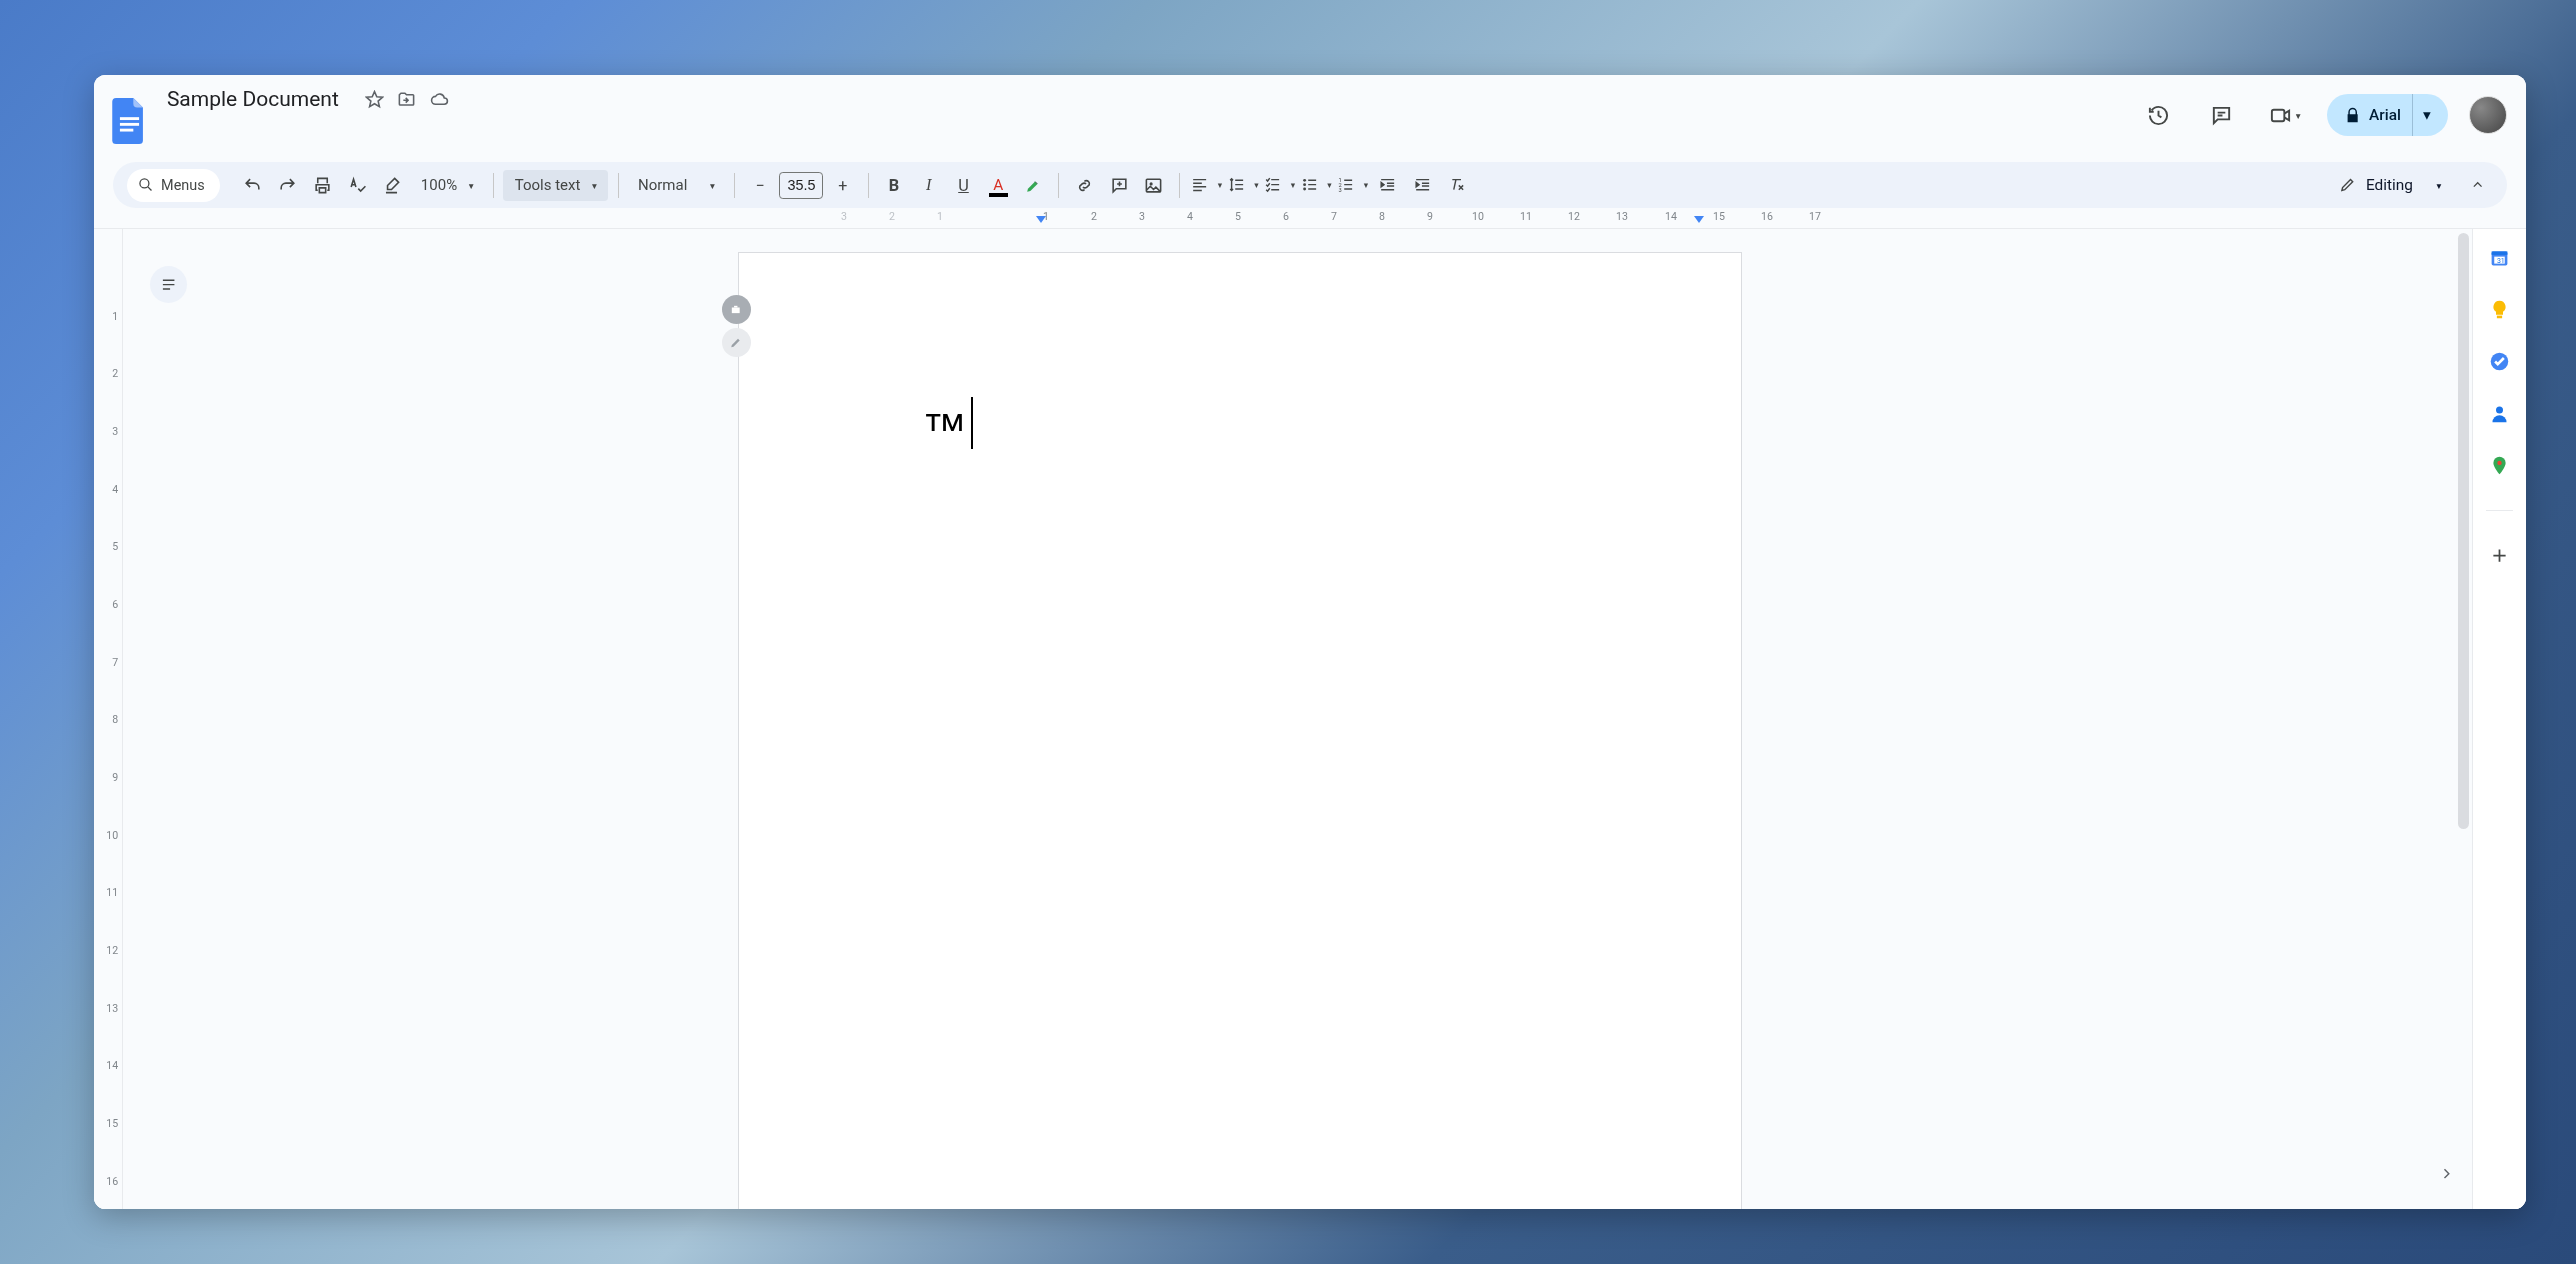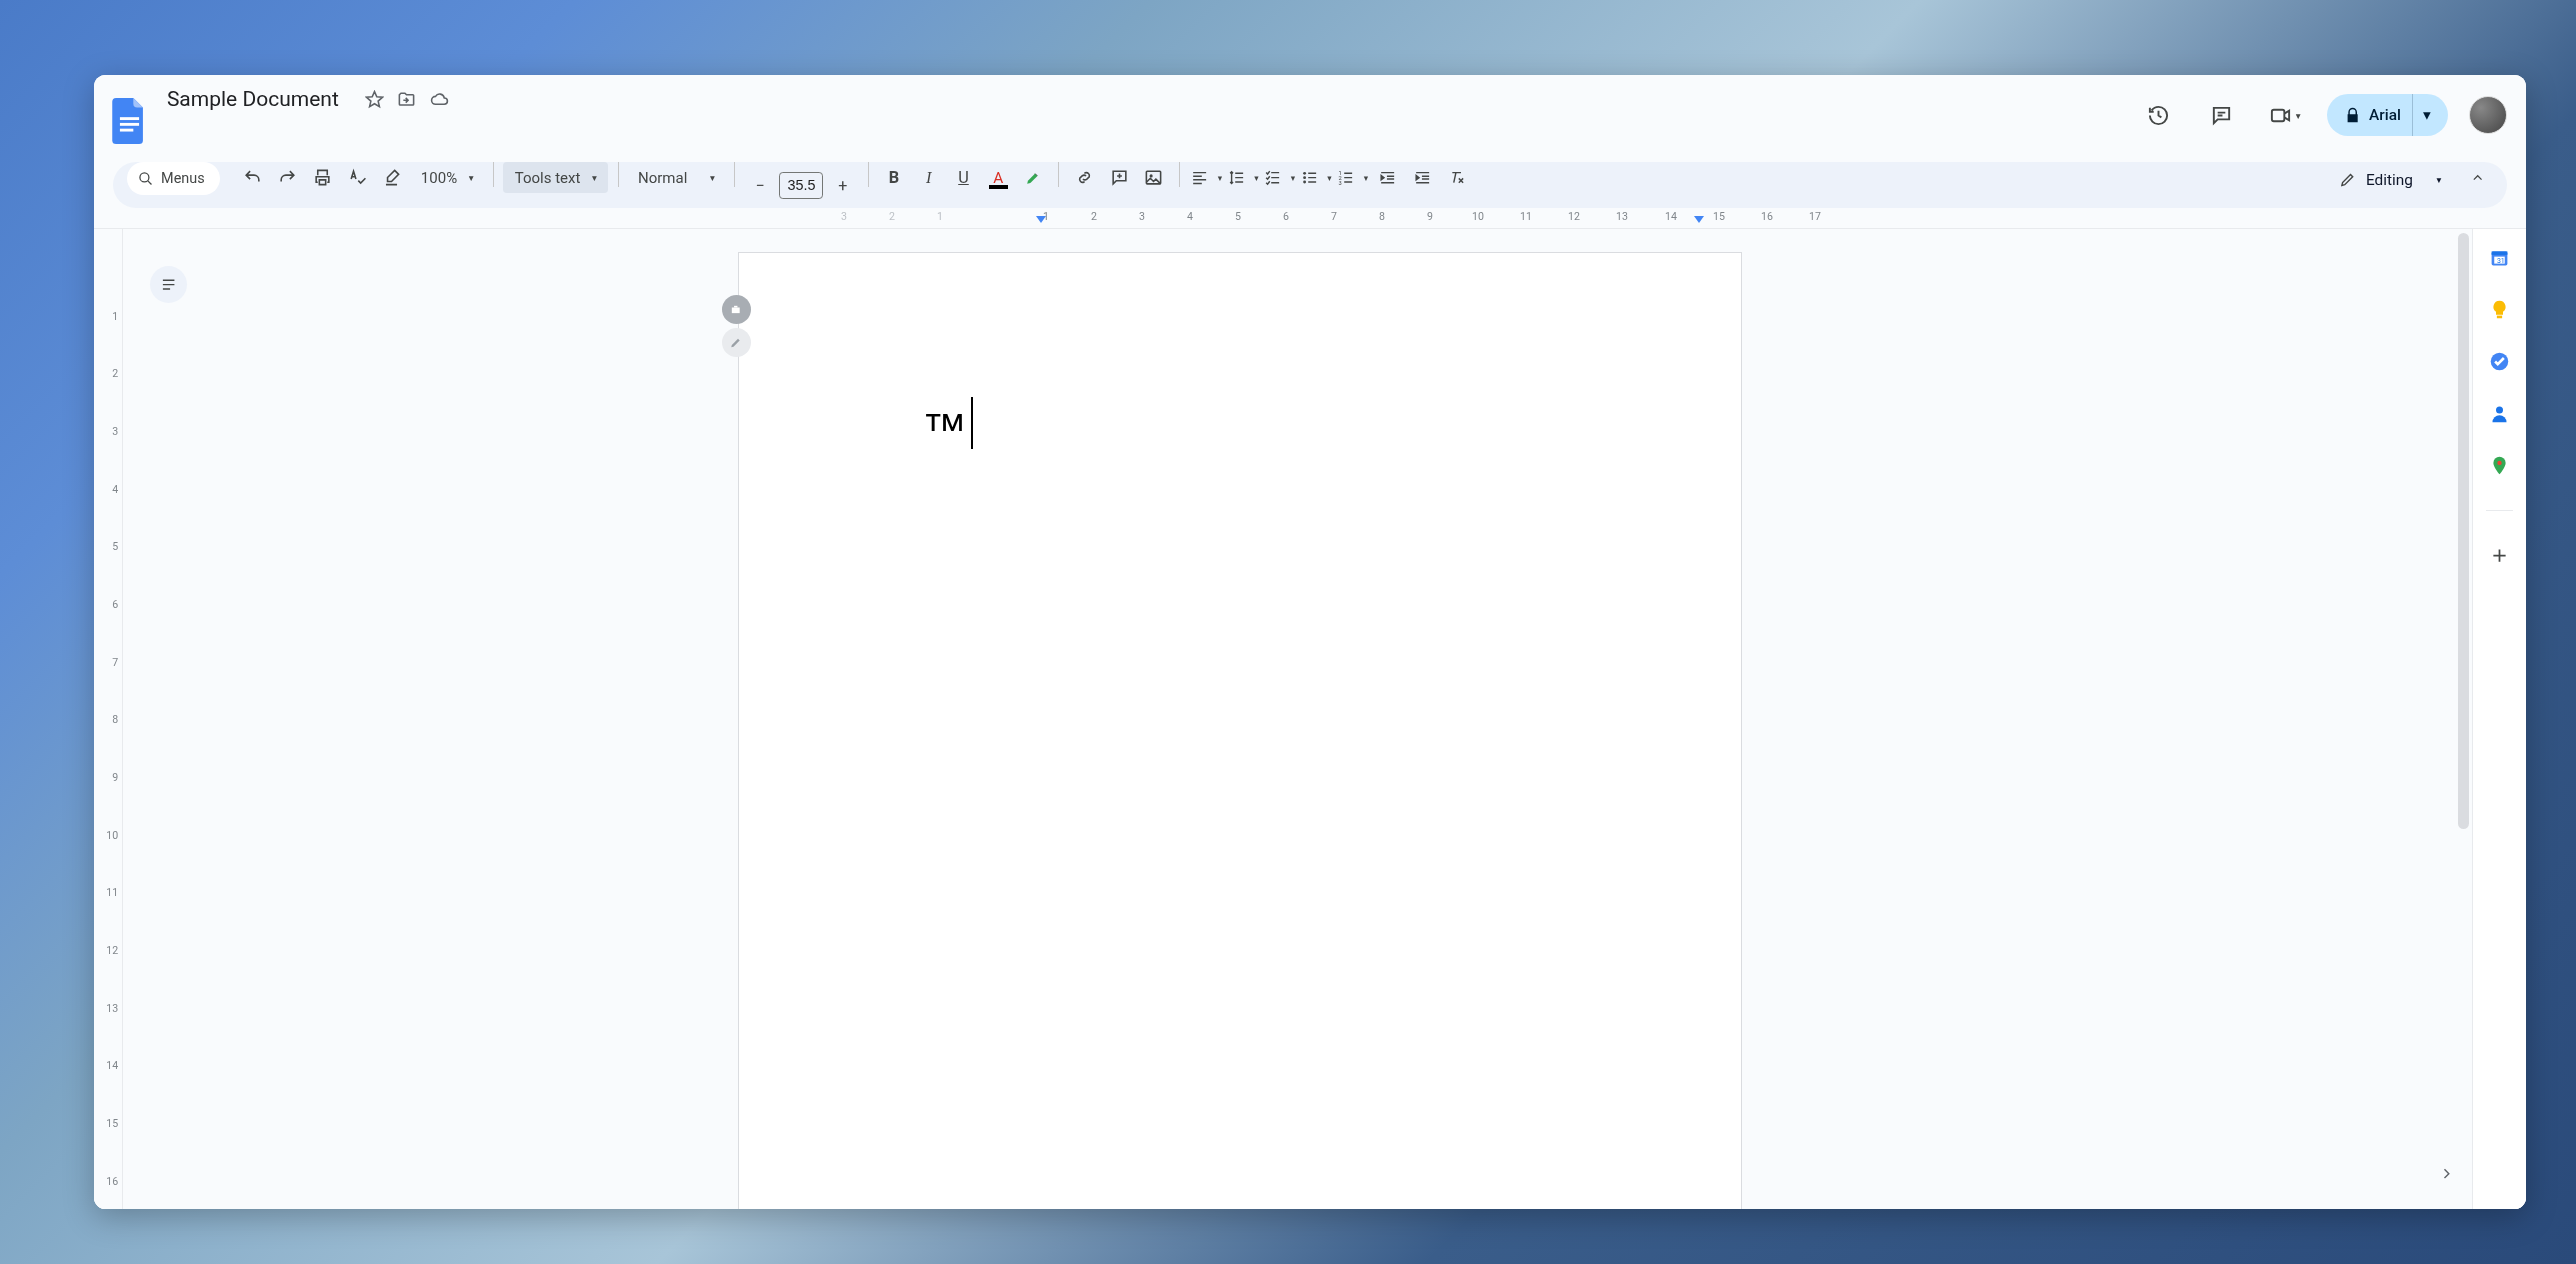--- a/index.html
+++ b/index.html
@@ -93,20 +93,21 @@
     }
     .toolbar-wrap {
       padding: 0 19px 0 19px;
       background: #f9fbfd;
     }
     .toolbar {
       background: #edf2fa;
       height: 46px;
       border-radius: 25px;
       display: flex;
+      align-items: center;
       padding: 0 13.5px;
       gap: 3.8px;
       position: relative;
     }
     .tool-btn {
       min-width: 31px;
       height: 31px;
       border-radius: 3.8px;
       display: flex;
       align-items: center;

